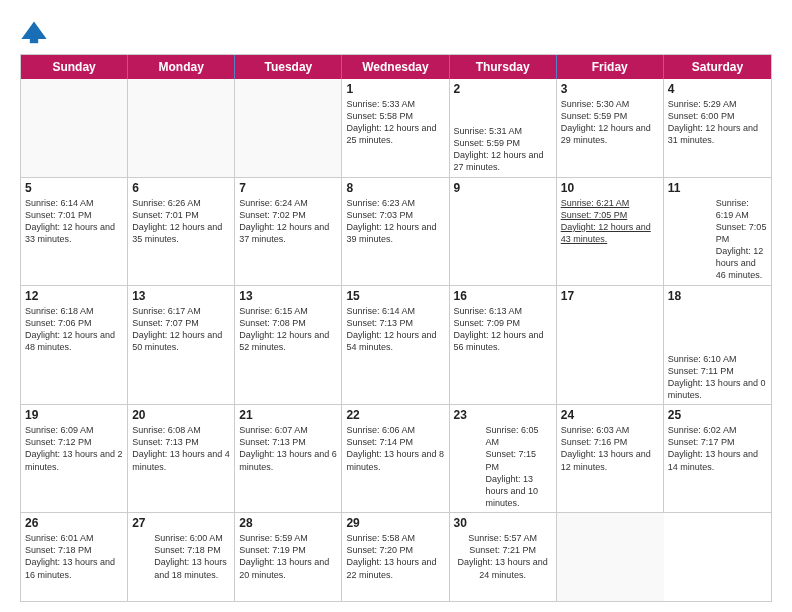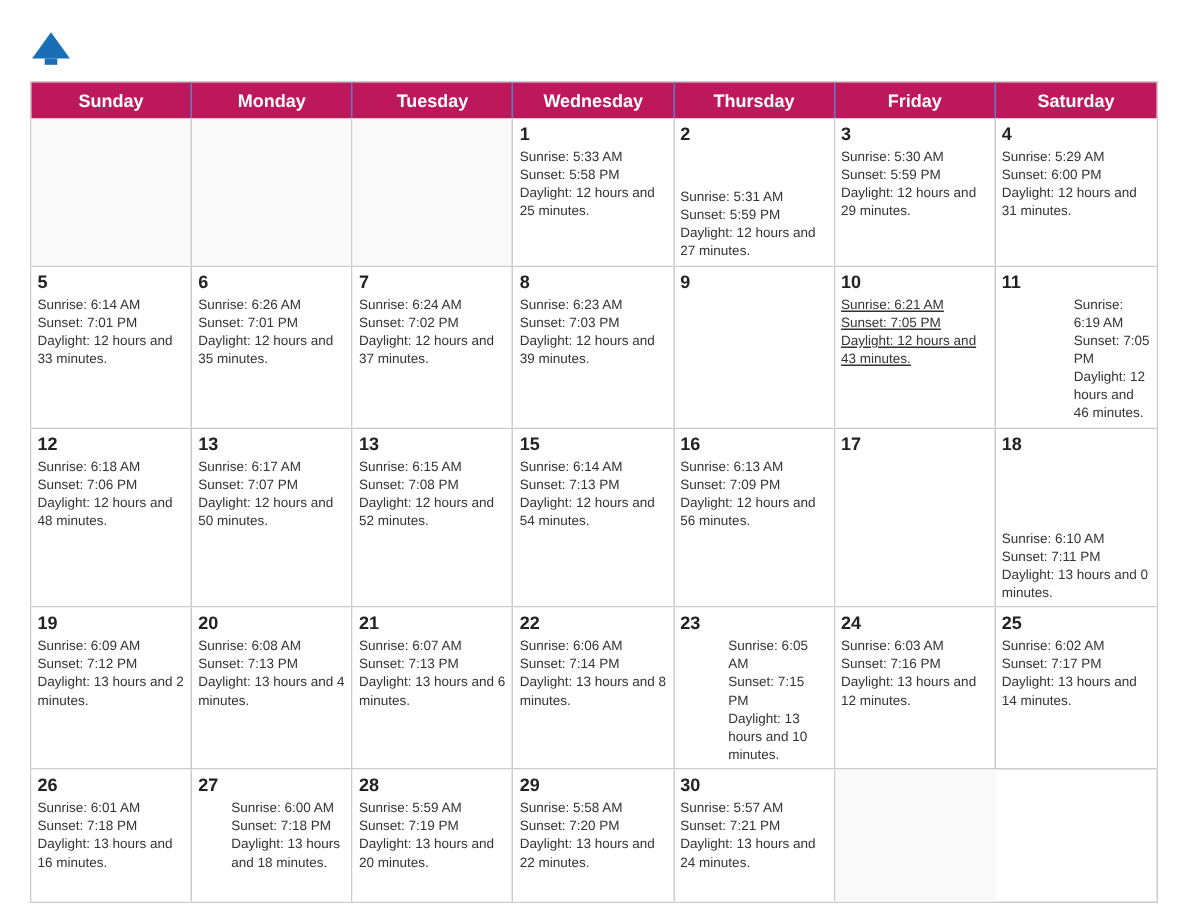--- a/index.html
+++ b/index.html
@@ -317,21 +317,21 @@
 Daylight: 13 hours and 20 minutes.</div>
           </div>
           <div class="cal-cell">
             <div class="day-num">29</div>
             <div class="cell-text" style="white-space: pre-line;">Sunrise: 5:58 AM
 Sunset: 7:20 PM
 Daylight: 13 hours and 22 minutes.</div>
           </div>
           <div class="cal-cell">
             <div class="day-num">30</div>
-            <div class="cell-text" style="white-space: pre-line;">Sunrise: 5:57 AM
+            <div class="cell-text" style="white-space: pre-line; text-align: center;">Sunrise: 5:57 AM
 Sunset: 7:21 PM
 Daylight: 13 hours and 24 minutes.</div>
           </div>
           <div class="cal-cell empty"></div>
         </div>
       </div>
   </div>
 </div>
 
 </body></html>

